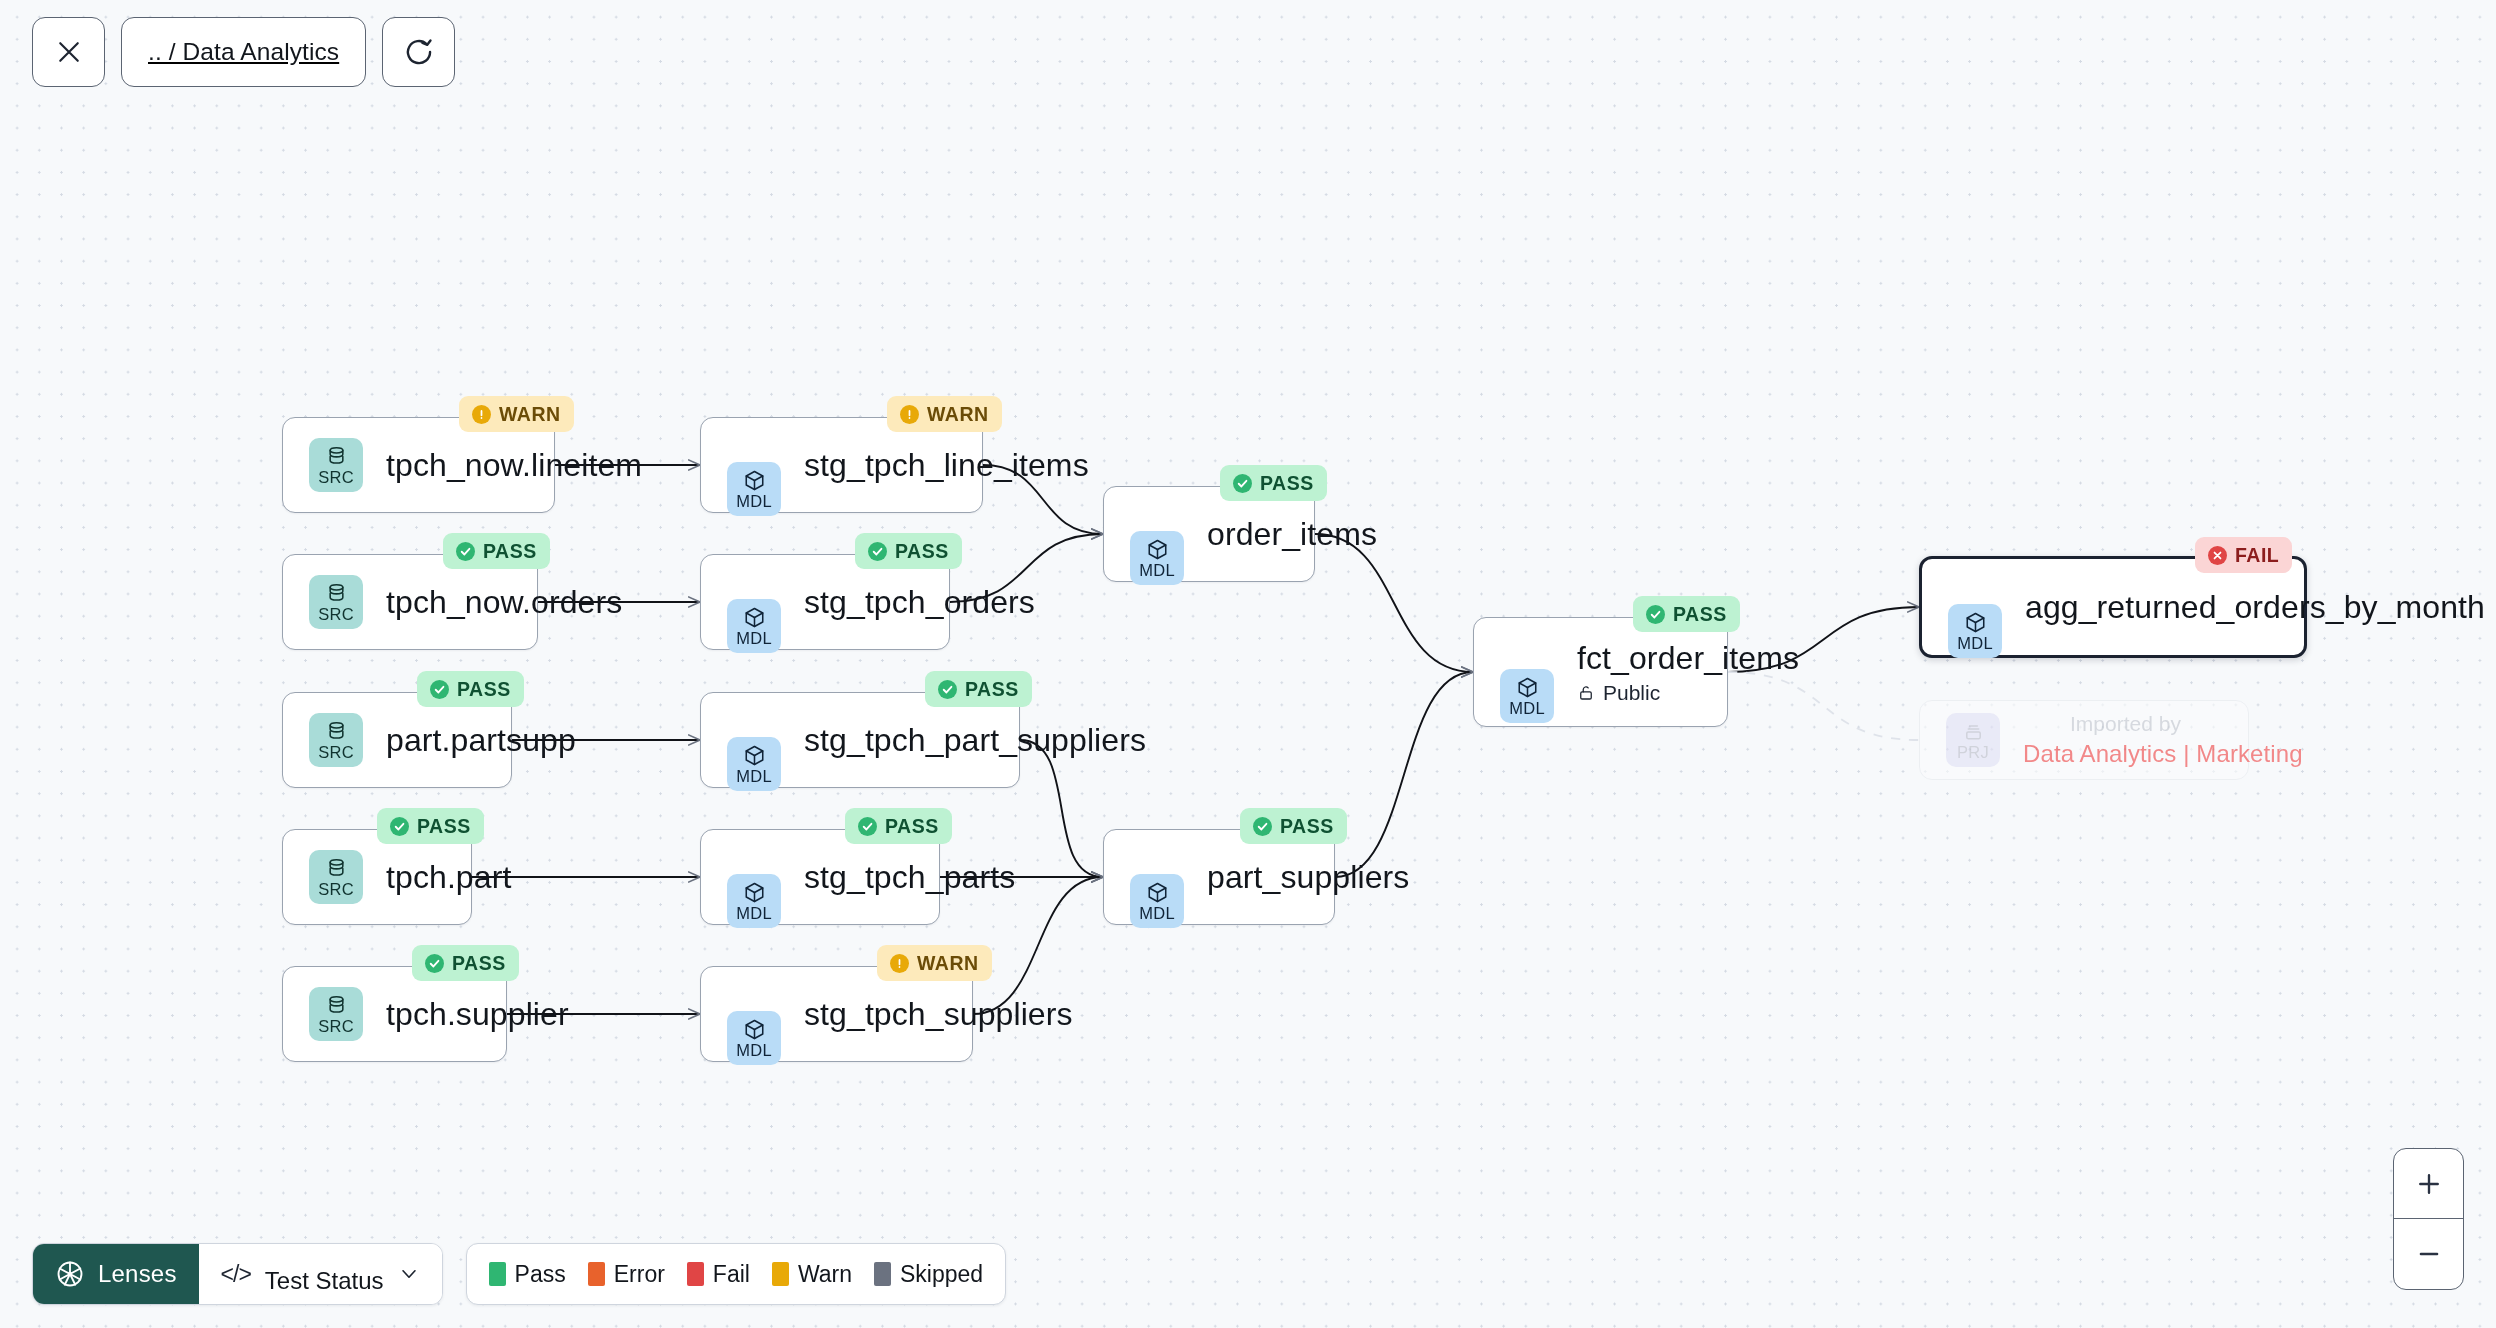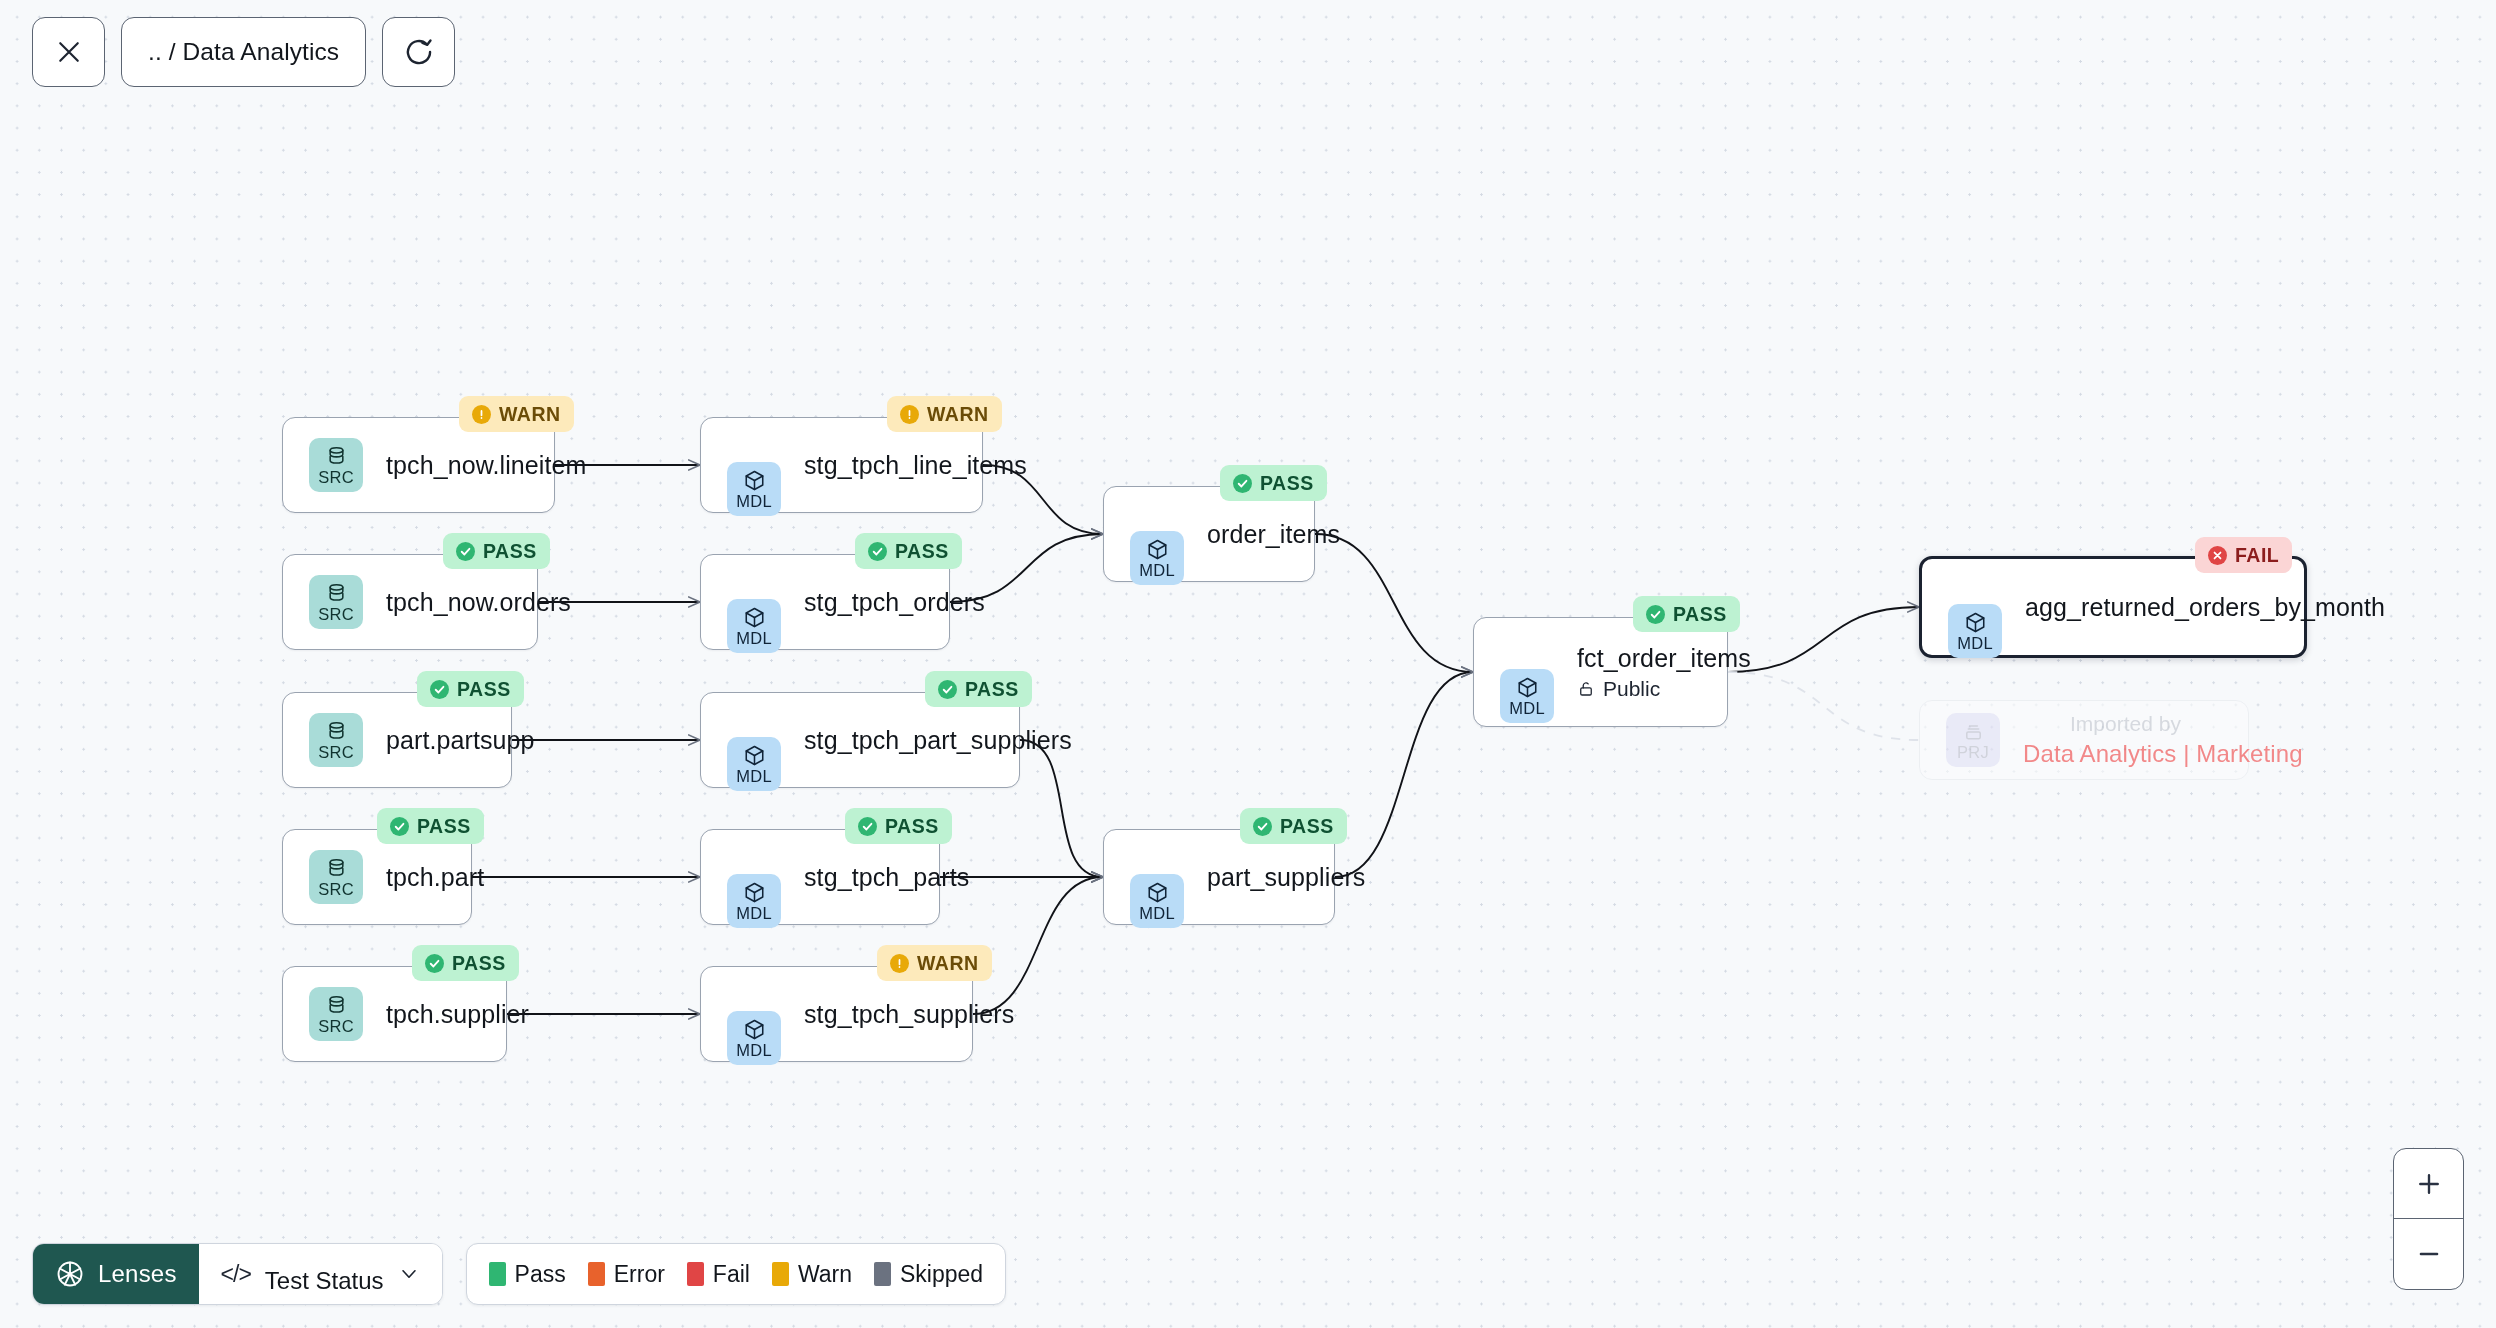--- a/index.html
+++ b/index.html
@@ -48,20 +48,21 @@
 
   .tb-btn {
     background: #ffffff;
     border: 1.6px solid #5b6472;
     border-radius: 13px;
     height: 70px;
     display: flex;
     align-items: center;
     justify-content: center;
     cursor: pointer;
+    text-decoration: underline;
   }
 
   #close-btn { width: 73px; }
   #close-btn svg { width: 30px; height: 30px; }
 
   #breadcrumb {
     padding: 0 26px;
     font-size: 24.5px;
     color: #12161c;
     letter-spacing: .1px;
@@ -157,21 +158,21 @@
 
   .node-text {
     margin-left: 23px;
     display: flex;
     flex-direction: column;
     justify-content: center;
     gap: 4px;
     padding-right: 24px;
   }
   .node-title {
-    font-size: 25px;
+    font-size: 32px;
     color: #12161c;
     white-space: nowrap;
     letter-spacing: .1px;
   }
   .node-sub {
     font-size: 21px;
     color: #1d2430;
     display: flex;
     align-items: center;
     gap: 8px;

